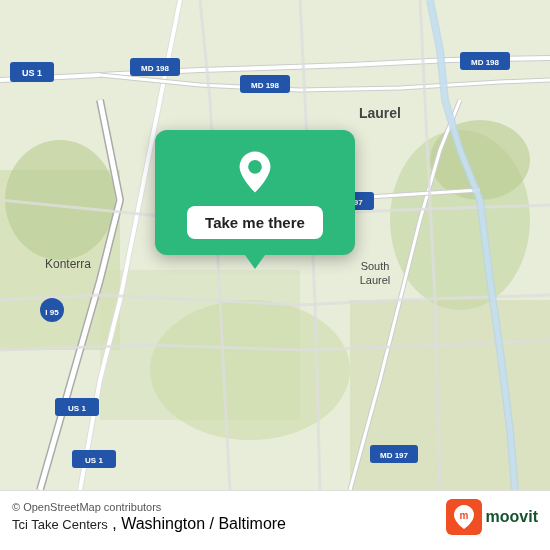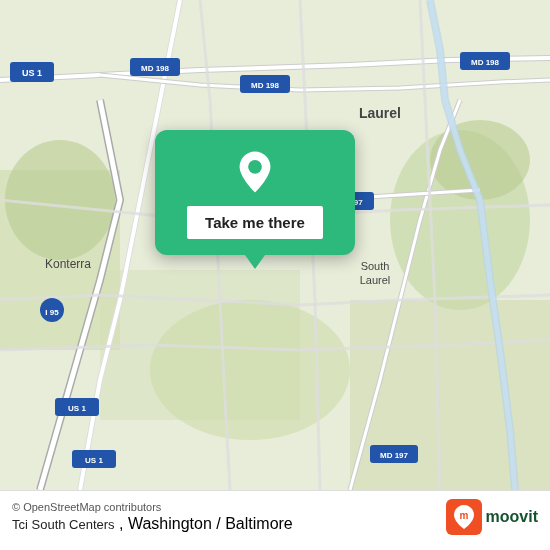--- a/index.html
+++ b/index.html
@@ -55,21 +55,21 @@
 
     #pin-icon {
       width: 48px;
       height: 48px;
       margin-bottom: 10px;
     }
 
     #take-me-there-btn {
       background: white;
       border: none;
-      border-radius: 2px;
+      border-radius: 8px;
       padding: 8px 18px;
       font-size: 15px;
       font-weight: 600;
       color: #222;
       cursor: pointer;
       white-space: nowrap;
     }
 
     
     #bottom-bar {
@@ -210,21 +210,21 @@
       <circle cx="24" cy="22" r="8" fill="#2db87c"></circle>
     </svg>
     <button id="take-me-there-btn">Take me there</button>
   </div>
 </div>
 
 <div id="bottom-bar">
   <div id="bottom-left">
     <span id="copyright-text">© OpenStreetMap contributors</span>
     <div>
-      <span id="location-info">Tci South Centers</span>
+      <span id="location-info">Tci Take Centers</span>
       <span>, </span>
       <span>Washington / Baltimore</span>
     </div>
   </div>
   <div id="moovit-logo">
     <div id="moovit-icon">
 
       <svg width="32" height="32" viewBox="0 0 32 32">
         <rect width="32" height="32" rx="6" fill="#f04e23"></rect>
         <path d="M16 4C10.48 4 6 8.48 6 14C6 21 16 28 16 28C16 28 26 21 26 14C26 8.48 21.52 4 16 4Z" fill="white"></path>

